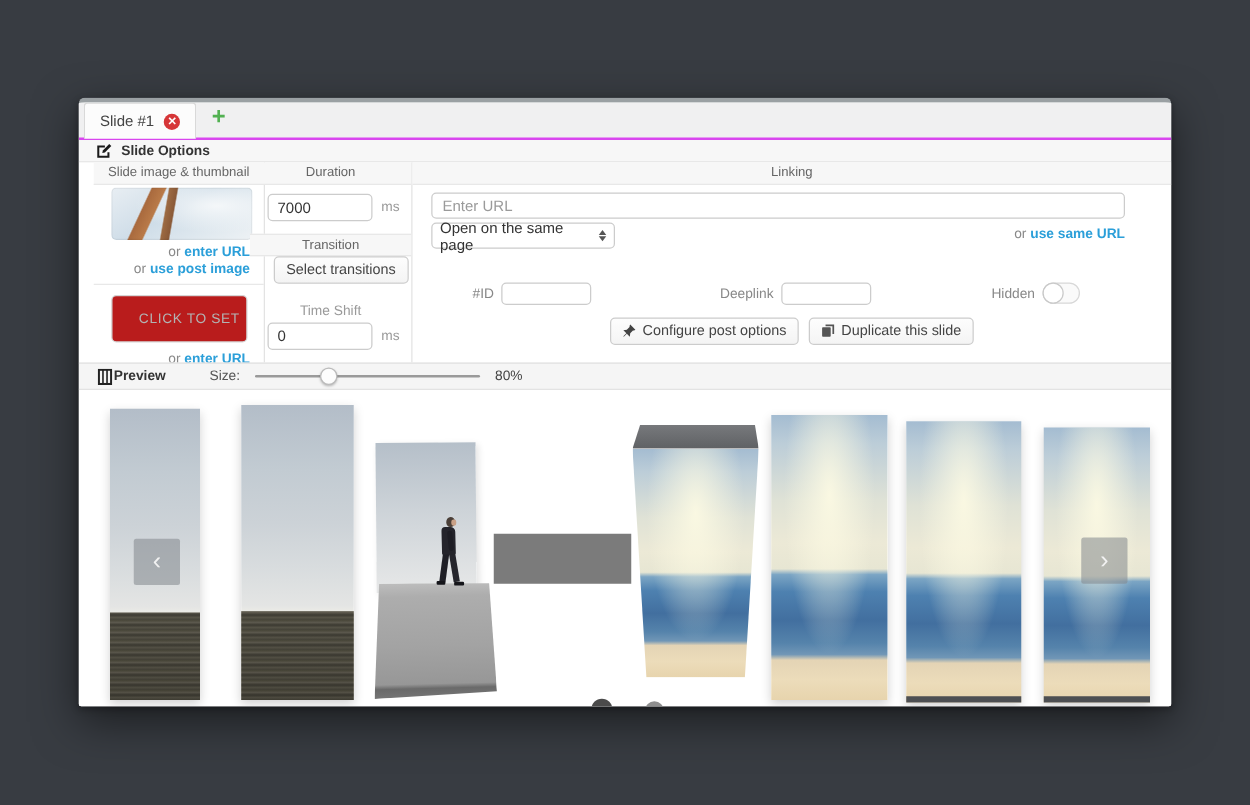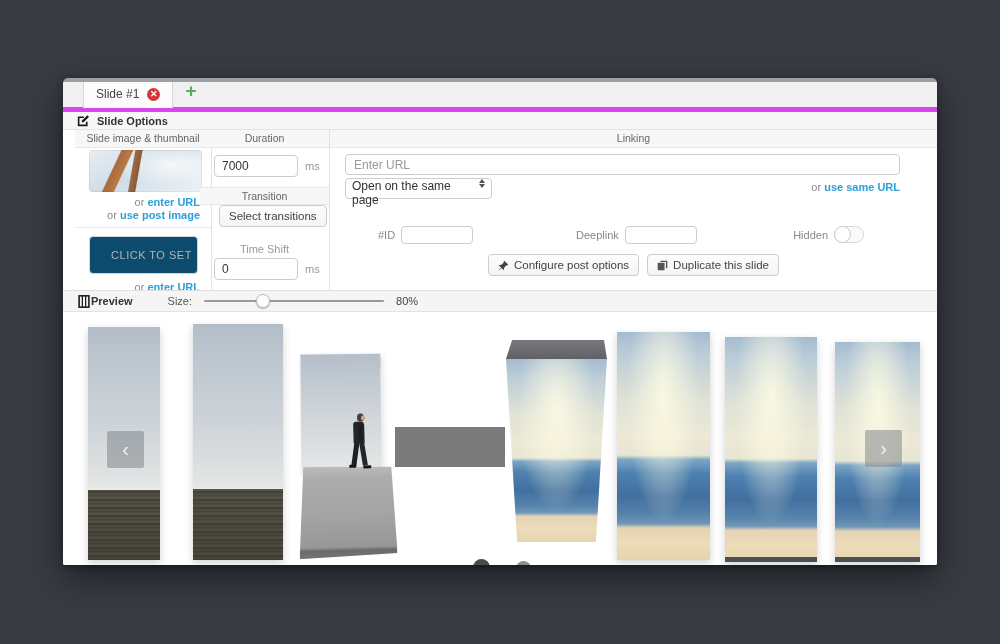--- a/index.html
+++ b/index.html
@@ -12,22 +12,22 @@
   }
   .panel {
     position:absolute; left:63px; top:78px; width:874px; height:487px;
     background:#fff; border-radius:5px 5px 2px 2px;
     border-top:4px solid #9aa0a3;
     box-shadow:0 12px 35px rgba(0,0,0,.5), 0 2px 6px rgba(0,0,0,.3);
     overflow:hidden;
   }
   
   .tabbar {
-    height:30px; background:#f0f0f1; border-bottom:5px solid #d946ef;
-    display:flex; align-items:flex-end; padding-left:20px;
+    height:30px; background:#f0f0f1; border-bottom:2px solid #d946ef;
+    display:flex; align-items:flex-end; padding-left:4px;
   }
   .tab {
     background:#fcfcfc; border:1px solid #d9d9d9; border-bottom:none;
     border-radius:3px 3px 0 0; height:29px; margin-bottom:-1px;
     display:flex; align-items:center; gap:8px; padding:0 12px;
     font-size:12px; color:#444; cursor:default;
   }
   .close-ico {
     width:13px; height:13px; border-radius:50%; background:#d63638;
     color:#fff; font-size:9px; line-height:13px; text-align:center; font-weight:bold;
@@ -59,21 +59,21 @@
       radial-gradient(ellipse at 75% 35%, #f4f7f9 0%, rgba(244,247,249,0) 55%),
       linear-gradient(150deg, #e8eef3 0%, #cfdde8 45%, #dde7ee 70%, #eef2f5 100%);
     box-shadow:inset 0 0 0 1px rgba(0,0,0,.06);
   }
   .link-line { position:absolute; right:11px; font-size:11px; color:#888; white-space:nowrap; }
   .link-line a { color:#2b9fd9; font-weight:bold; text-decoration:none; cursor:pointer; }
   .col1 .l1 { top:66px; } .col1 .l2 { top:79px; }
   .col1 hr { position:absolute; left:0; right:0; top:97px; border:none; border-top:1px solid #e8e8e8; }
   .cts {
     position:absolute; left:14px; top:106px; width:109px; height:38px;
-    border:1px solid #d5d5d5; border-radius:4px; background:#0c4a6e;
+    border:1px solid #d5d5d5; border-radius:4px; background:#b91c1c;
     font-size:11px; color:#b3b3b3; letter-spacing:.5px;
     display:flex; align-items:center; justify-content:center; cursor:pointer;padding-left:16px;
   }
   .col1 .l3 { top:151px; }
   
   .num-row { position:absolute; left:14px; display:flex; align-items:center; gap:7px; }
   .num-row input {
     width:84px; height:22px; border:1px solid #ccc; border-radius:4px;
     font-size:12px; color:#333; padding:0 7px; font-family:"Liberation Sans",sans-serif;
   }
@@ -91,21 +91,21 @@
   
   .url-input {
     position:absolute; left:15px; right:37px; top:24px; height:21px;
     border:1px solid #ccc; border-radius:4px; font-size:12px; color:#333; padding:0 8px;
     font-family:"Liberation Sans",sans-serif;
   }
   .url-input::placeholder { color:#9a9a9a; }
   .select {
     position:absolute; left:15px; top:48px; width:147px; height:21px;
     border:1px solid #ccc; border-radius:4px; background:#fff;
-    display:flex; align-items:flex-start; font-size:12px; color:#333; padding:0 6px;
+    display:flex; align-items:center; font-size:12px; color:#333; padding:0 6px;
     cursor:pointer;
   }
   .select .stepper { margin-left:auto; display:flex; flex-direction:column; gap:1px; }
   .select .stepper i { display:block; width:0; height:0; border-left:3.5px solid transparent; border-right:3.5px solid transparent; }
   .select .stepper i.up { border-bottom:4px solid #555; }
   .select .stepper i.dn { border-top:4px solid #555; }
   .col3 .post-url { top:51px; right:37px; }
   .col3 .misc-hd { position:absolute; left:0; right:0; top:72px; border-top:1px solid #e8e8e8; }
   .misc-row { position:absolute; left:0; right:0; top:96px; height:22px; }
   .misc-field { position:absolute; display:flex; align-items:center; gap:6px; font-size:11px; color:#888; }

